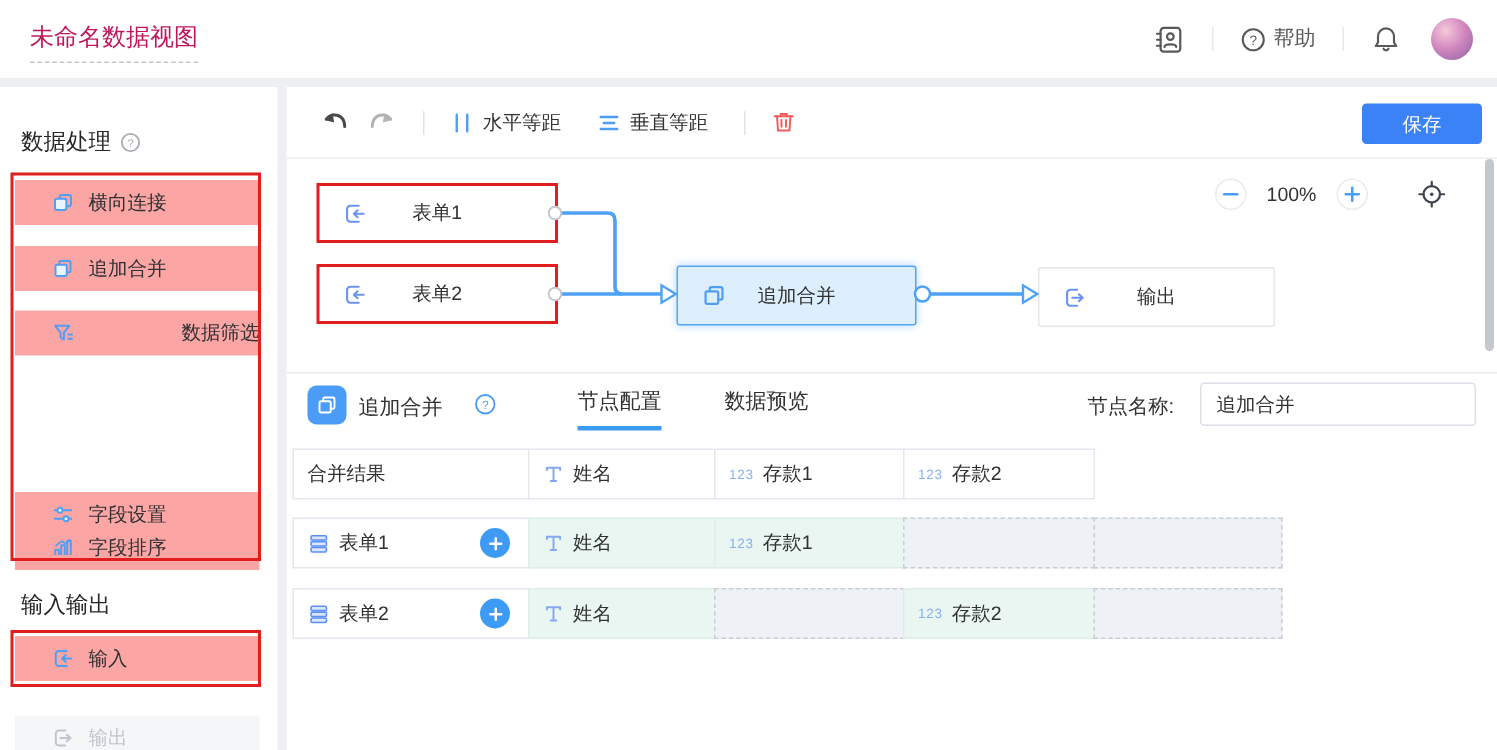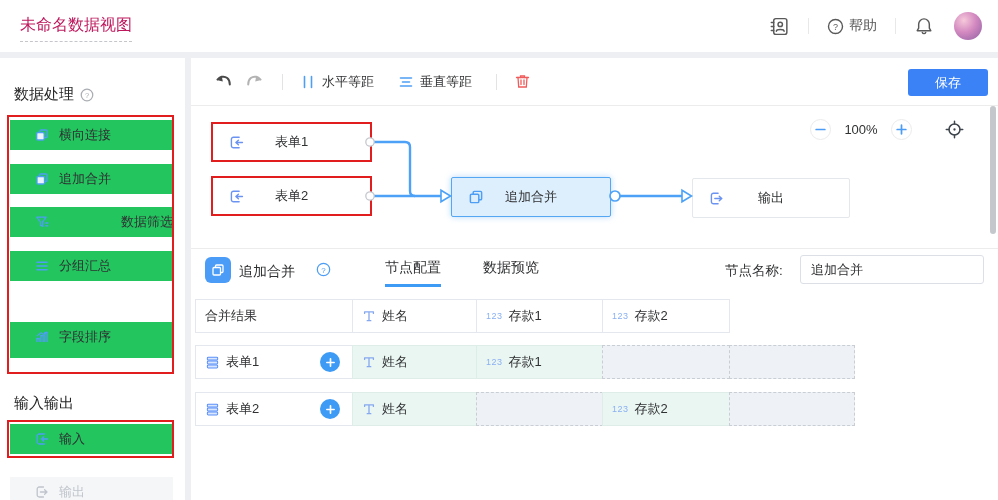--- a/index.html
+++ b/index.html
@@ -16,21 +16,21 @@
   .tb-sep-v { width:1px; height:16px; background:#e8e8e8; margin:0 18px; }
   .help-group { display:flex; align-items:center; gap:5px; font-size:14px; color:#595959; cursor:pointer; }
   .avatar { width:28px; height:28px; border-radius:50%; margin-left:20px; cursor:pointer;
             background:radial-gradient(circle at 35% 30%, #f6c9da 0%, #d389c0 45%, #8d5fa3 100%); }
 
   
   .sidebar { position:absolute; left:0; top:58px; width:185px; height:442px; background:#fff; }
   .side-title { position:absolute; left:14px; display:flex; align-items:center; gap:6px;
                 font-size:15px; color:#262626; }
   .red-box { position:absolute; border:2px solid #e11d1d; pointer-events:none; z-index:5; }
-  .side-item { position:absolute; left:10px; width:163px; height:30px; background:#22c55e;
+  .side-item { position:absolute; left:10px; width:163px; height:30px; background:#fca5a5;
                display:flex; align-items:center; padding-left:24px; font-size:13px; color:#303133;
                cursor:pointer; }
   .side-item .ic { color:#4e9ef5; margin-right:9px; display:flex; }
   .side-item.disabled { background:#f5f6f8; color:#c0c4cc; cursor:default; }
   .side-item.disabled .ic { color:#c0c4cc; }
   .q-ic { color:#a9acb2; display:flex; cursor:pointer; }
 
   
   .main { position:absolute; left:191px; top:58px; width:807px; height:442px; background:#fff; }
 
@@ -160,41 +160,33 @@
   <div class="side-item" style="top:149px;justify-content:space-between;">
     <span class="ic">
       <svg width="16" height="16" viewBox="0 0 16 16" fill="none" stroke="currentColor" stroke-width="1.3" stroke-linejoin="round">
         <path d="M2.8 3.2 h9.4 l-3.6 4.6 v4.6 l-2.2 -1.3 v-3.3 Z"></path>
         <path d="M11.5 9 h2.5 M11.5 11.8 h2.5" stroke-linecap="round"></path>
       </svg>
     </span>
     <span>数据筛选</span>
   </div>
 
-  <div class="side-item" style="top:193px;">
-    <span class="ic">
-      <svg width="16" height="16" viewBox="0 0 16 16" fill="none" stroke="currentColor" stroke-width="1.5" stroke-linecap="round">
-        <path d="M3 4.3 h10 M3 8 h10 M3 11.7 h10"></path>
-      </svg>
-    </span>
-    <span>分组汇总</span>
-  </div>
 
   <div class="side-item" style="top:236px;margin-top:34px;">
     <span class="ic">
       <svg width="16" height="16" viewBox="0 0 16 16" fill="none" stroke="currentColor" stroke-width="1.3" stroke-linecap="round">
         <path d="M2.5 5.2 h11 M2.5 10.8 h11"></path>
         <circle cx="6" cy="5.2" r="1.7" fill="#e9f4fd"></circle>
         <circle cx="10" cy="10.8" r="1.7" fill="#e9f4fd"></circle>
       </svg>
     </span>
     <span>字段设置</span>
   </div>
 
-  <div class="side-item" style="top:264px;">
+  <div class="side-item" style="top:292px;">
     <span class="ic">
       <svg width="16" height="16" viewBox="0 0 16 16" fill="none" stroke="currentColor" stroke-width="1.3" stroke-linejoin="round">
         <path d="M2.8 13 V9.5 h2.4 V13 M6.8 13 V6.5 h2.4 V13 M10.8 13 V3.5 h2.4 V13"></path>
         <path d="M3 7 l4-3.2 3 1.6 3-2.6" stroke-width="1.1"></path>
       </svg>
     </span>
     <span>字段排序</span>
   </div>
 
   <div class="side-title" style="top:336px;">

